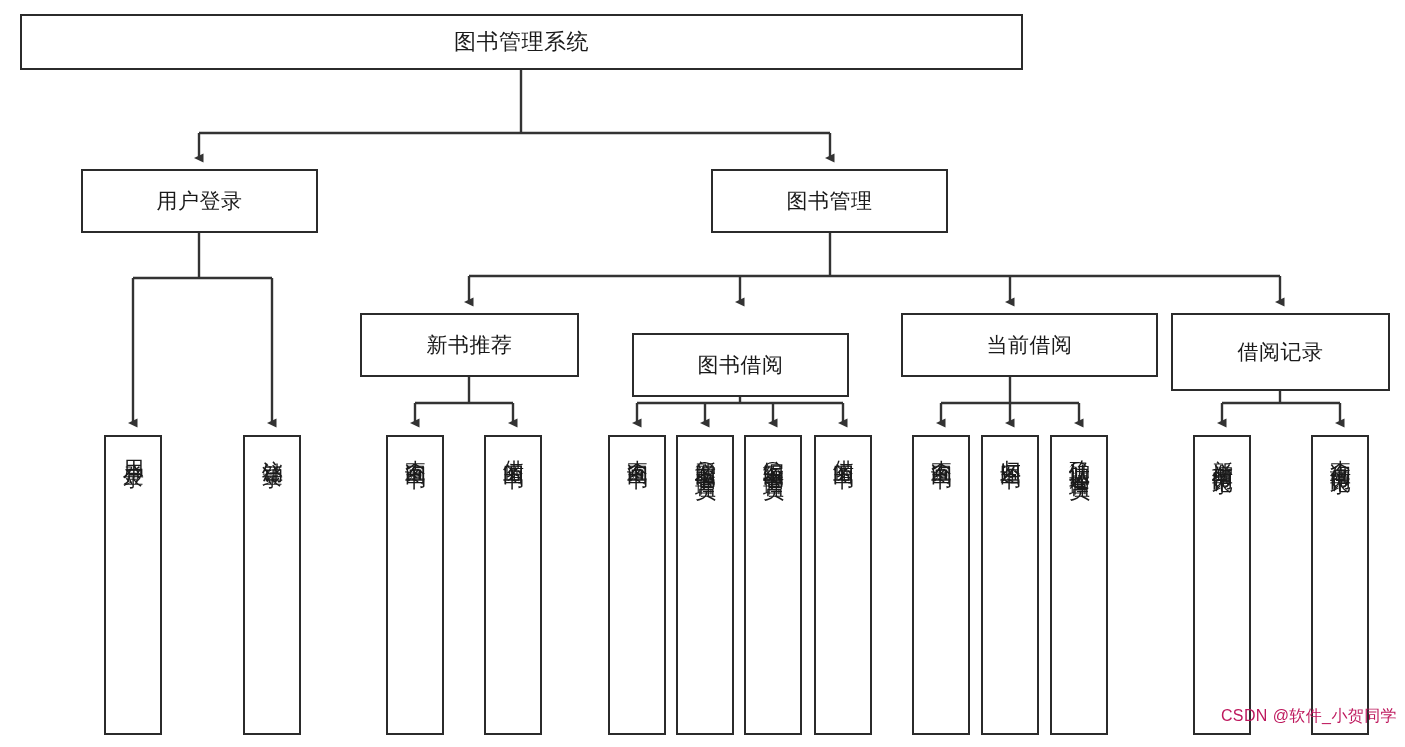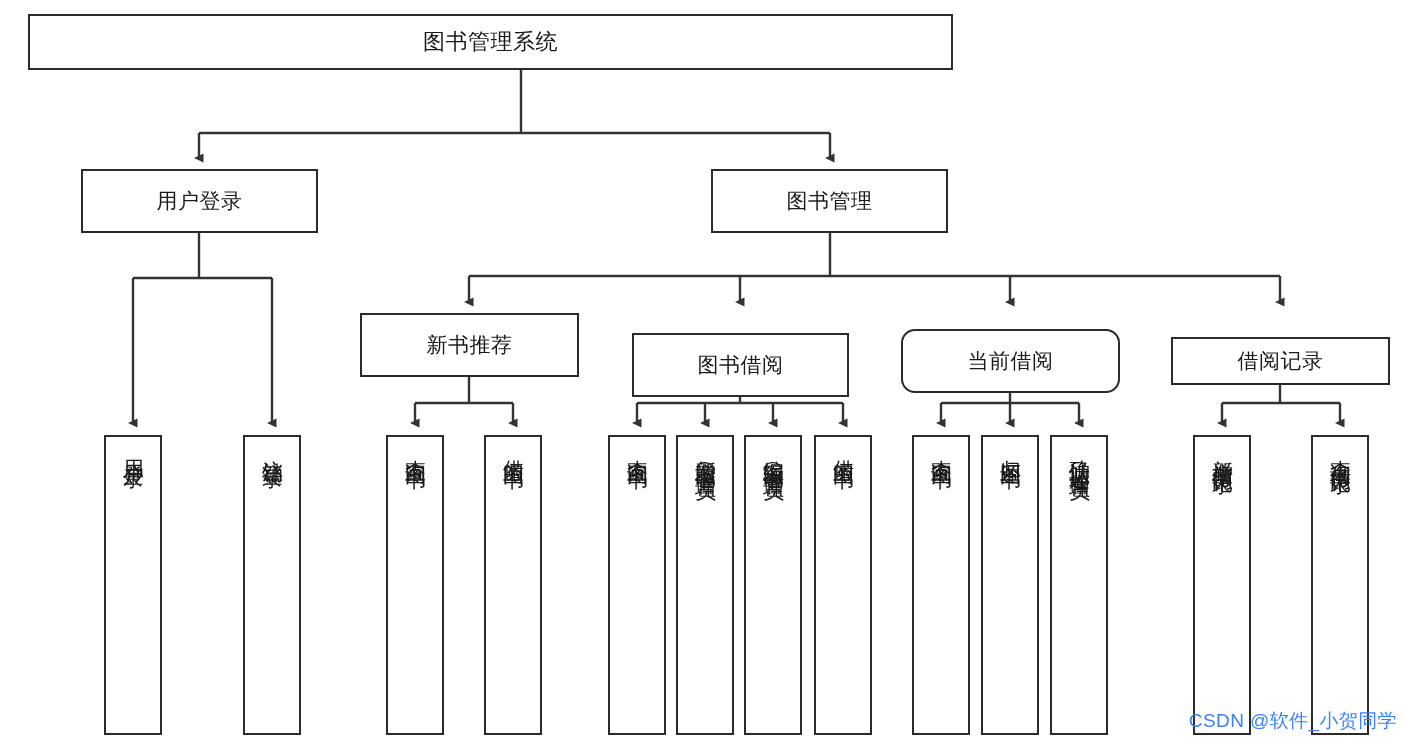--- a/index.html
+++ b/index.html
@@ -53,23 +53,23 @@
   }
   .node.leaf {
     align-items: flex-start;
     justify-content: center;
     padding-top: 6px;
   }
   .node.root .label { font-size: 22px; }
   .watermark {
     position: absolute;
     right: 8px;
-    bottom: 13px;
-    color: #3b82f6;
-    font-size: 19px;
+    bottom: 20px;
+    color: #be185d;
+    font-size: 16px;
     letter-spacing: 0.4px;
     z-index: 5;
     white-space: nowrap;
   }
 </style>
 </head>
 <body>
 
 <div id="diagram-root">
 
@@ -116,41 +116,41 @@
       <path d="M 1010 403 L 1010 423" marker-end="url(#arrow)"></path>
       <path d="M 1079 403 L 1079 423" marker-end="url(#arrow)"></path>
 
       <path d="M 1280 377 L 1280 403"></path>
       <path d="M 1222 403 L 1340 403"></path>
       <path d="M 1222 403 L 1222 423" marker-end="url(#arrow)"></path>
       <path d="M 1340 403 L 1340 423" marker-end="url(#arrow)"></path>
     </g>
   </svg>
 
-  <div class="node root" style="left:28px; top:14px; width:925px; height:56px;">
+  <div class="node root" style="left:20px; top:14px; width:1003px; height:56px;">
     <span class="label">图书管理系统</span>
   </div>
 
   <div class="node" style="left:81px; top:169px; width:237px; height:64px;">
     <span class="label">用户登录</span>
   </div>
   <div class="node" style="left:360px; top:313px; width:219px; height:64px;">
     <span class="label">新书推荐</span>
   </div>
 
   <div class="node" style="left:711px; top:169px; width:237px; height:64px;">
     <span class="label">图书管理</span>
   </div>
   <div class="node" style="left:632px; top:313px; width:217px; height:64px;margin-top:20px;">
     <span class="label">图书借阅</span>
   </div>
-  <div class="node" style="left:901px; top:329px; width:219px; height:64px;border-radius:14px;">
+  <div class="node" style="left:901px; top:313px; width:257px; height:64px;">
     <span class="label">当前借阅</span>
   </div>
-  <div class="node" style="left:1171px; top:313px; width:219px; height:48px;margin-top:24px;">
+  <div class="node" style="left:1171px; top:313px; width:219px; height:78px;">
     <span class="label">借阅记录</span>
   </div>
 
   <div class="node leaf" style="left:104px; top:435px; width:58px; height:300px;">
     <span class="label">用户登录</span>
   </div>
   <div class="node leaf" style="left:243px; top:435px; width:58px; height:300px;">
     <span class="label">注销登录</span>
   </div>
 

